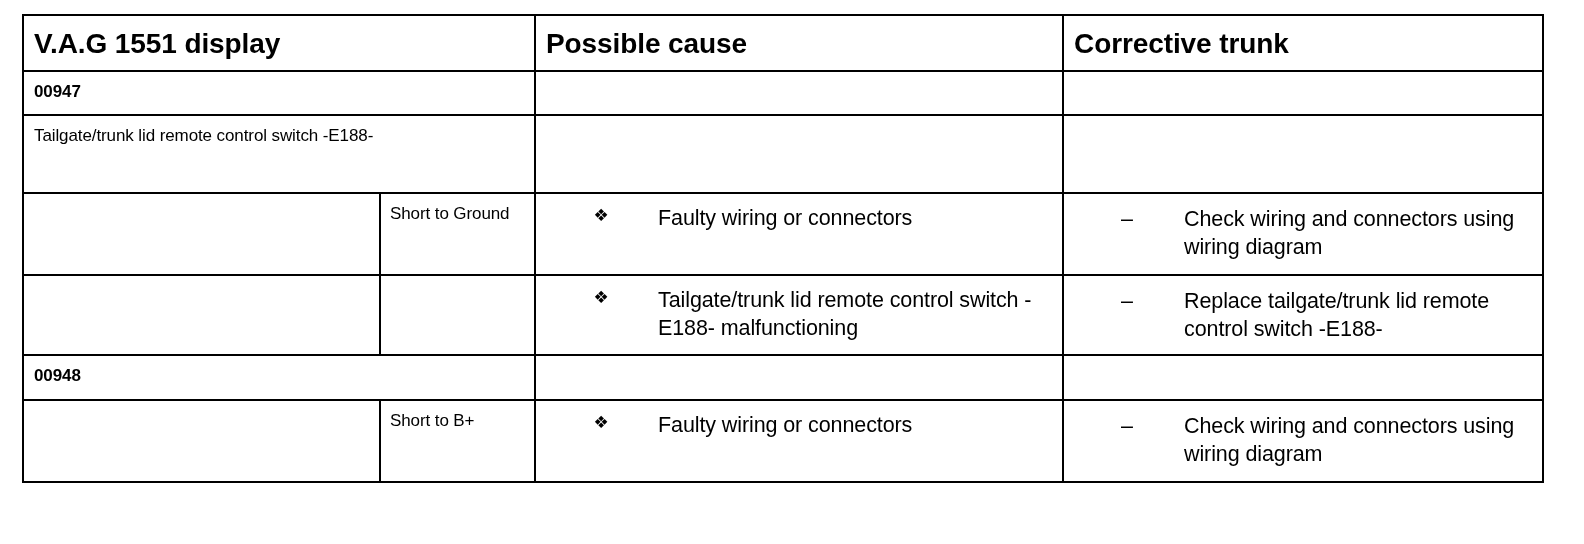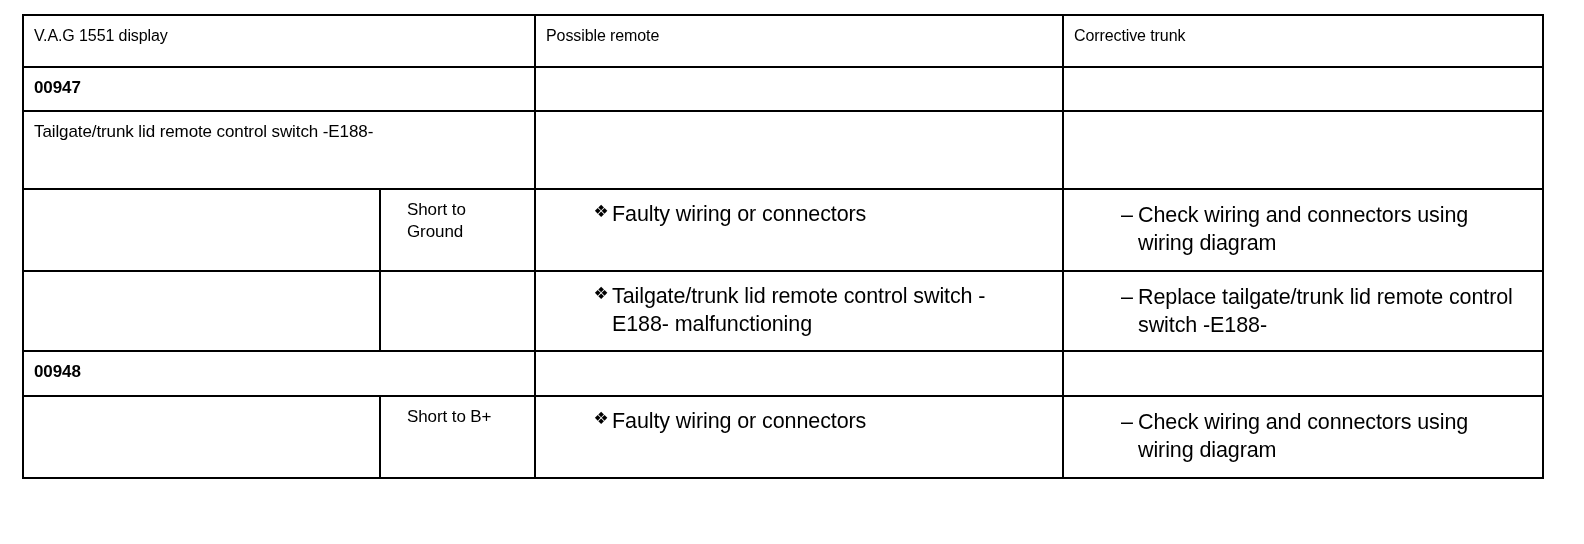--- a/index.html
+++ b/index.html
@@ -49,27 +49,26 @@
   .cell-text {
     font-size: 17px;
     line-height: 1.28;
     padding: 9px 10px 8px 10px;
     letter-spacing: -0.1px;
   }
   .cell-text.bold {
     font-weight: bold;
   }
   .cell-text.head {
-    font-weight: normal;
-    font-size: 16px;
+    font-weight: bold;
+    font-size: 28px;
     padding: 10px 10px 8px 10px;
   }
   .cell-text.sub {
     padding-left: 9px;
-    margin-left: 17px;
   }
 
   .cell-empty {
     padding: 0;
     height: 100%;
   }
 
   
   .bullet-row {
     display: flex;
@@ -87,20 +86,21 @@
     text-align: center;
     font-size: 17px;
     line-height: 1.3;
   }
   .bullet-mark.dash-mark {
     font-size: 21.5px;
     line-height: 1.25;
   }
   .bullet-text {
     flex: 1 1 auto;
+    margin-left: 46px;
   }
 
   
   .cause-pad  { padding-left: 54px; padding-right: 26px; }
   .action-pad { padding-left: 52px; padding-right: 24px; }
 
   
   .r-head   { height: 52px; }
   .r-code   { height: 44px; }
   .r-name   { height: 78px; margin-top: 13px; }
@@ -122,21 +122,21 @@
       <col class="col-c">
       <col class="col-d">
     </colgroup>
     <tbody>
 
       <tr class="r-head">
         <td colspan="2">
           <div class="cell-text head">V.A.G 1551 display</div>
         </td>
         <td>
-          <div class="cell-text head">Possible remote</div>
+          <div class="cell-text head">Possible cause</div>
         </td>
         <td>
           <div class="cell-text head">Corrective trunk</div>
         </td>
       </tr>
 
       <tr class="r-code">
         <td colspan="2">
           <div class="cell-text bold">00947</div>
         </td>

